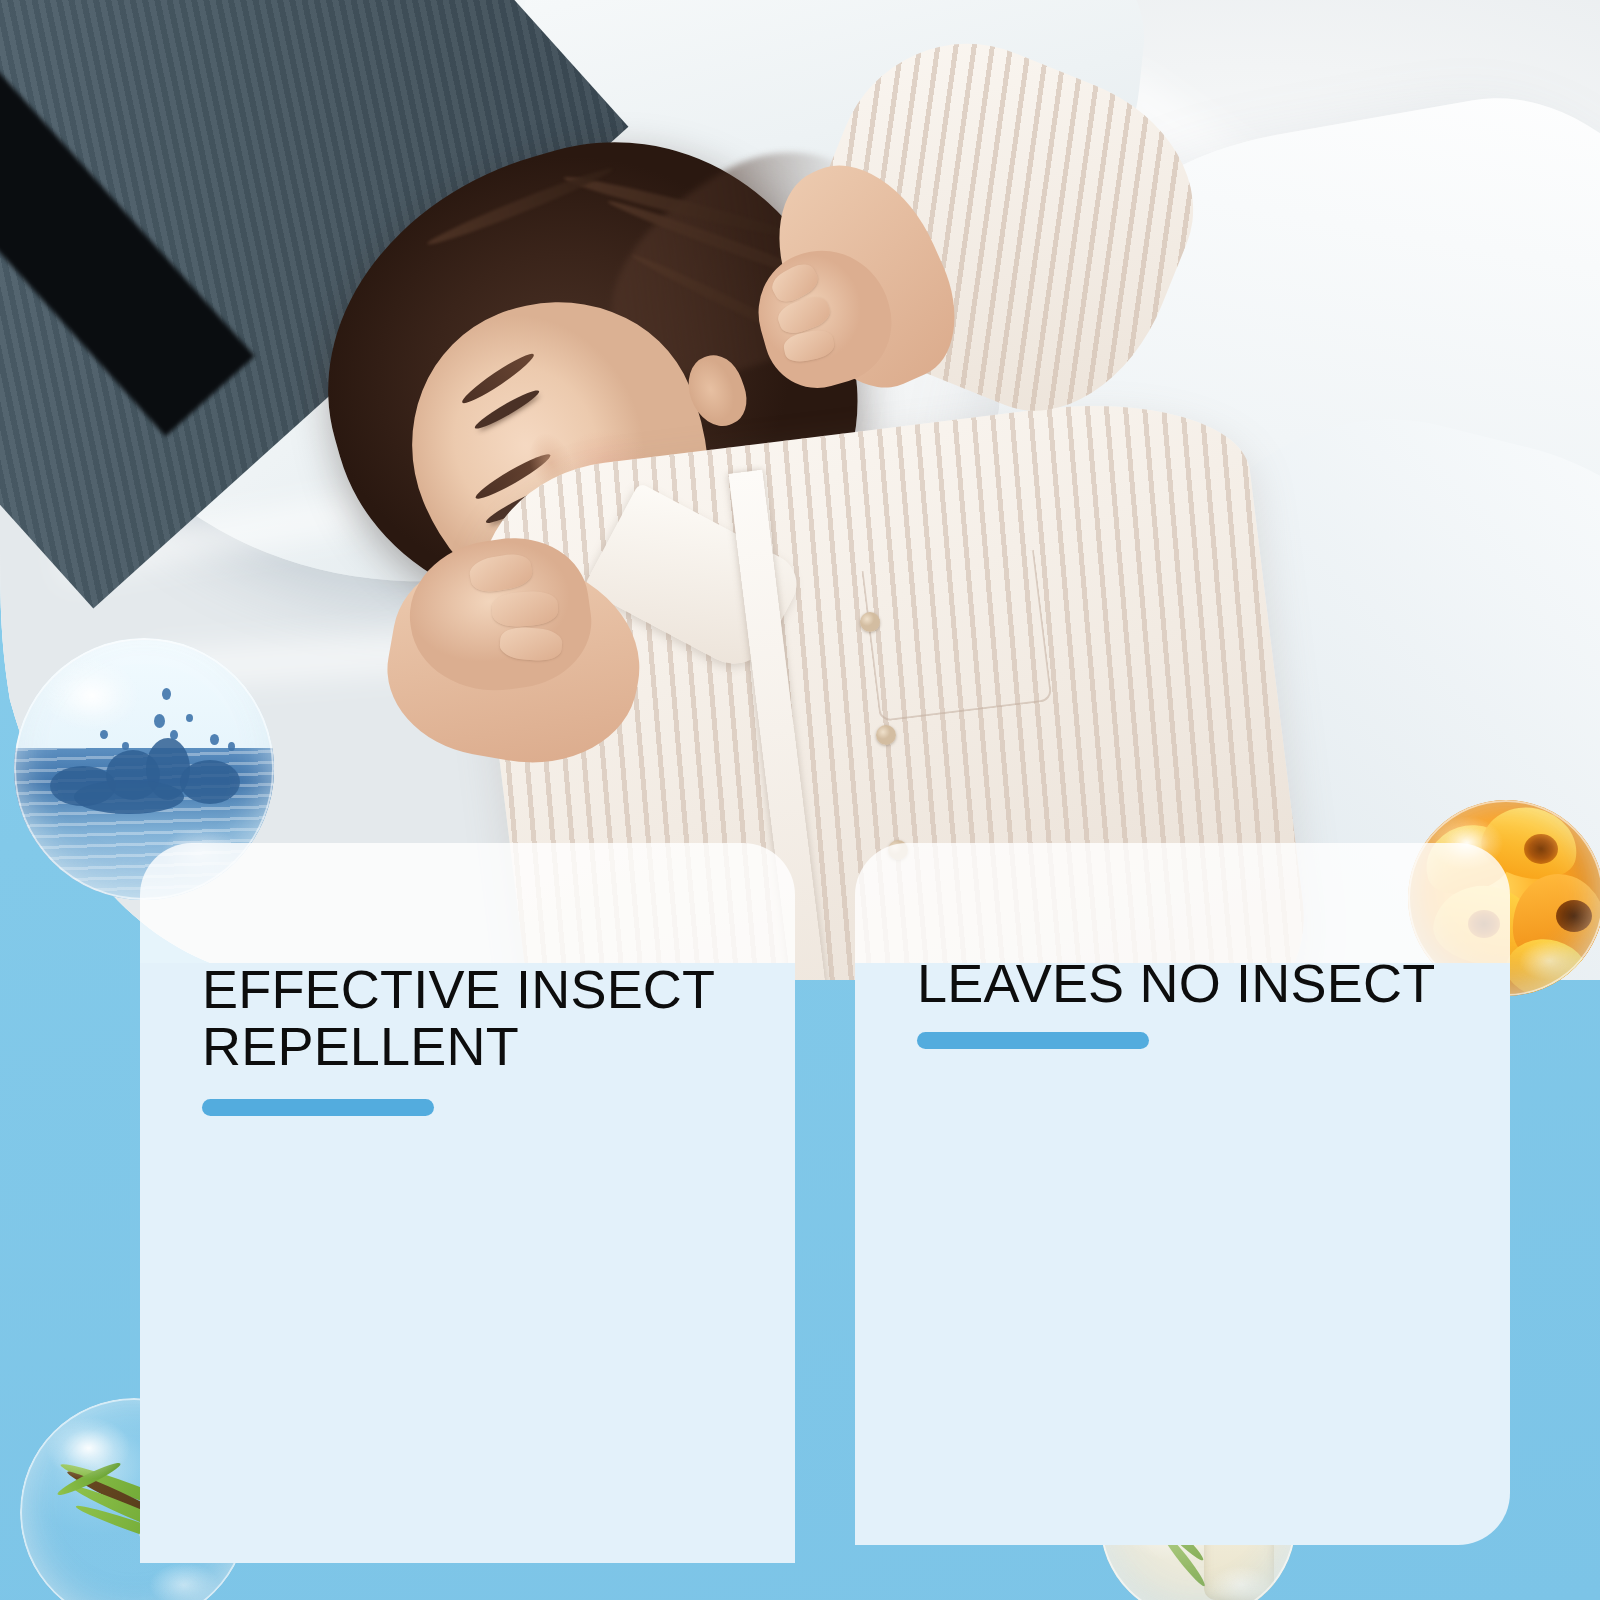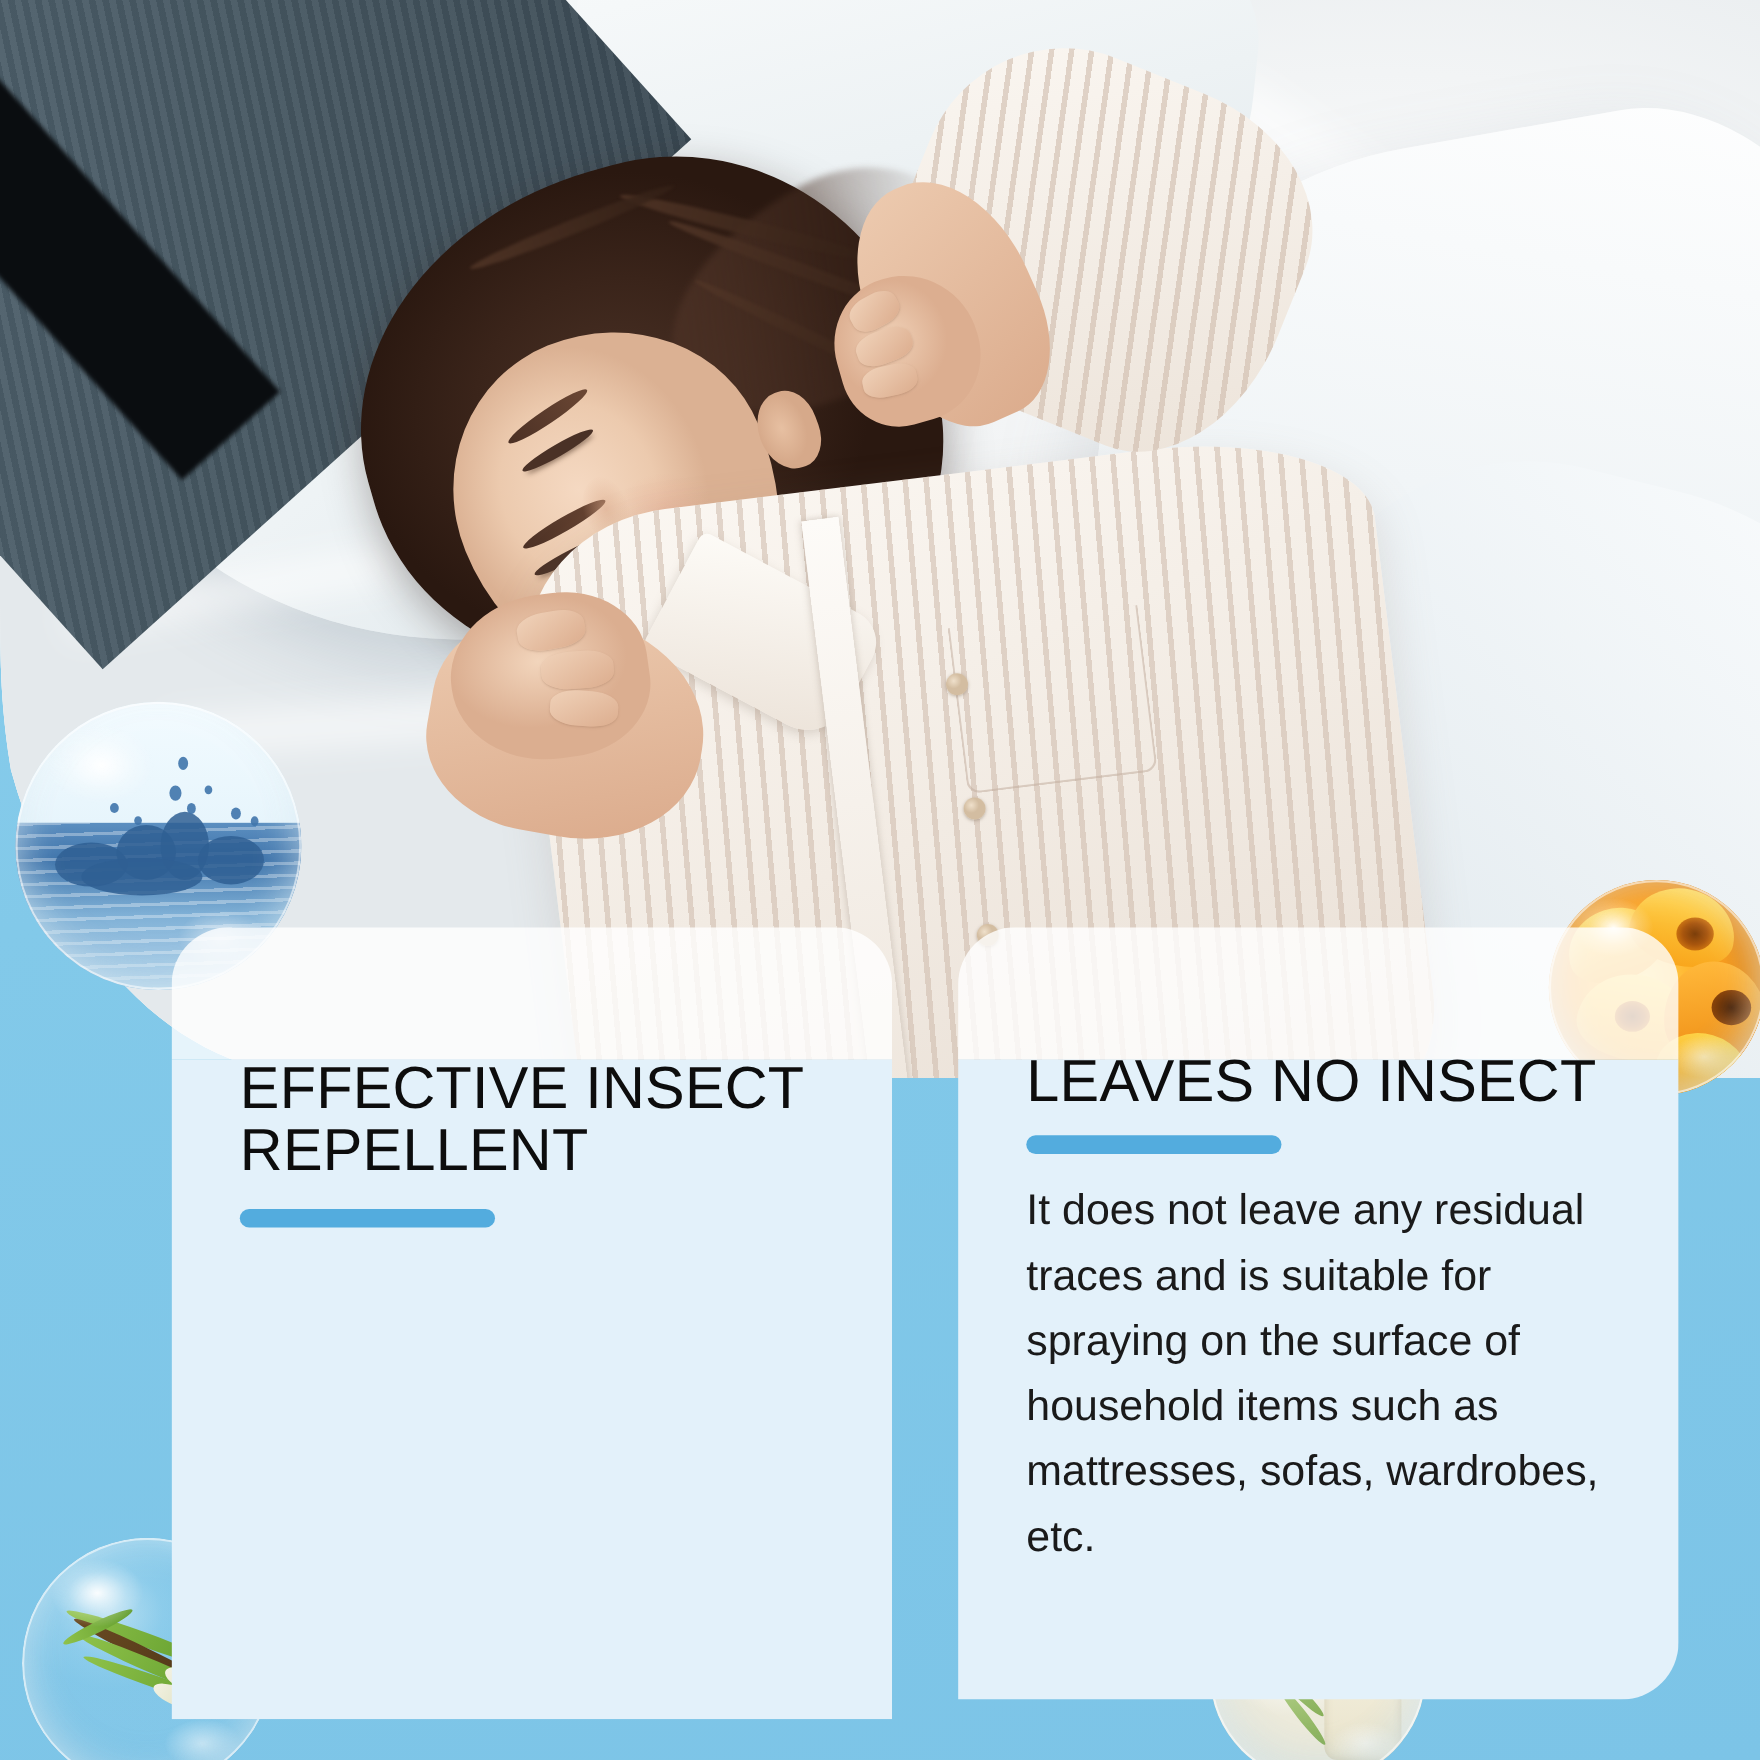--- a/index.html
+++ b/index.html
@@ -172,21 +172,21 @@
   #bubble-oil{left:1100px;top:1424px;width:196px;height:196px;
     background:radial-gradient(closest-side at 40% 35%,#ffffff 0%,#f7f6ef 55%,#eceadb 100%);}
   .jar{position:absolute;border-radius:6px 6px 12px 12px;
     background:linear-gradient(180deg,#f6f2e2,#e9e3cb);box-shadow:inset 0 0 8px rgba(180,170,140,.45);}
   .jar-lid{position:absolute;border-radius:4px;
     background:linear-gradient(180deg,#e4d9bc,#cdbf9c);}
   .herb{position:absolute;border-radius:50%;
     background:linear-gradient(110deg,#aacb7c,#7ba84a);opacity:.9;}
 
   
-  .card{position:absolute;overflow:hidden;margin-left:16px;}
+  .card{position:absolute;overflow:hidden;}
   .card .card-top{position:absolute;left:0;right:0;top:0;height:120px;
     background:rgba(255,255,255,.80);}
   .card .card-body-bg{position:absolute;left:0;right:0;top:120px;bottom:0;
     background:#e3f1fa;}
 
   #card-left{left:140px;top:843px;width:655px;height:720px;
     border-radius:52px 52px 0 0;}
   #card-right{left:855px;top:843px;width:655px;height:702px;
     border-radius:52px 52px 52px 0;}
 
@@ -342,17 +342,16 @@
       <div class="accent-bar"></div>
     </div>
   </div>
 
   <div class="card" id="card-right">
     <div class="card-top"></div>
     <div class="card-body-bg"></div>
     <div class="card-inner">
       <h2 class="card-title">LEAVES NO INSECT</h2>
       <div class="accent-bar"></div>
-      <p class="card-text">It does not leave any residual traces and is suitable for spraying on the surface of household items such as mattresses, sofas, wardrobes, etc.</p>
     </div>
   </div>
 
 </div>
 
 </body></html>

